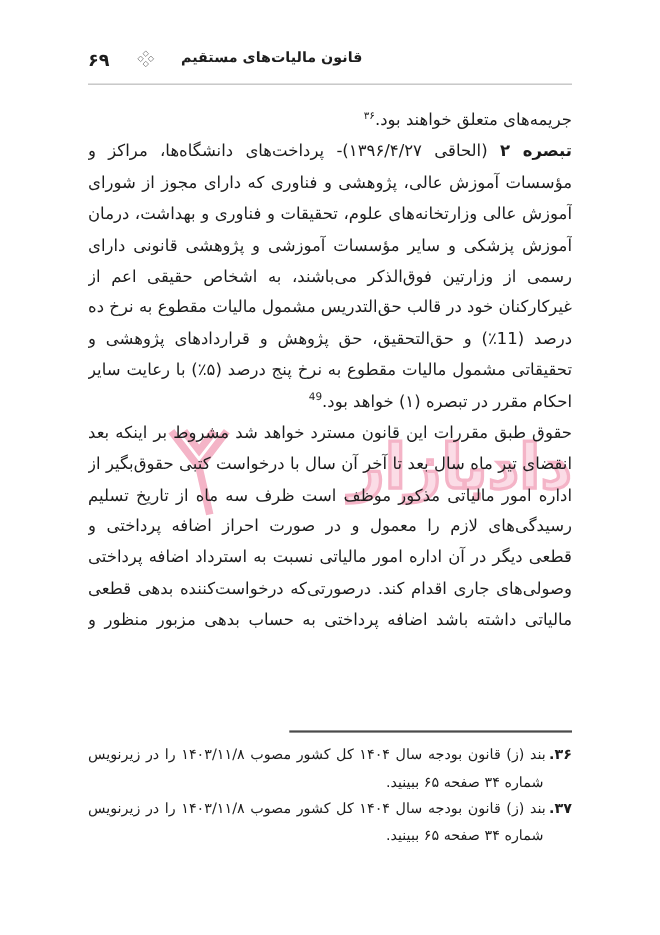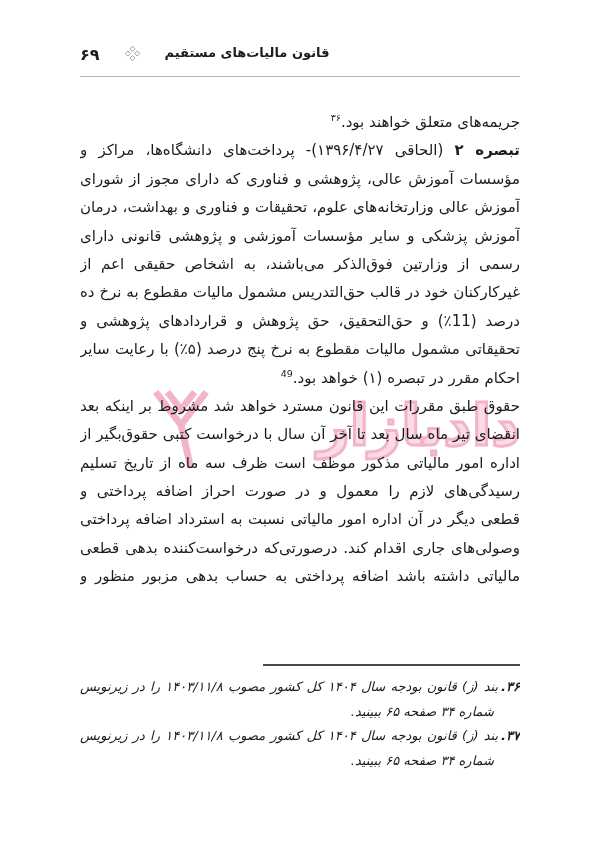--- a/index.html
+++ b/index.html
@@ -19,21 +19,21 @@
     direction:ltr;
     display:flex;align-items:flex-start;gap:24px;
     margin-top:45px;height:22px;
     position:relative;z-index:2;
   }
   .pagenum{font-size:16px;font-weight:bold;color:#1d1d1d;}
   .ornament{flex:0 0 auto;}
   .booktitle{font-size:13px;font-weight:bold;color:#1d1d1d;}
   .hdr-rule{border:0;border-top:1px solid #b3b3b3;margin:9px 0 0 0;position:relative;z-index:2;}
   
-  .bodytext{position:relative;z-index:1;margin-top:31px;}
+  .bodytext{position:relative;z-index:1;margin-top:18px;}
   .ln{
     margin:0;padding:0;
     font-size:15px;line-height:28.4px;height:28.4px;
     overflow:hidden;
     color:#1c1c1c;
   }
   .j{text-align:justify;text-align-last:justify;}
   .e{text-align:right;text-align-last:right;}
   .lbl{font-weight:bold;}
   sup.fref{font-size:9.5px;vertical-align:super;line-height:0;}
@@ -47,21 +47,21 @@
   }
   .wm-text{
     font-size:56px;font-weight:bold;line-height:1;
     color:#fbdce6;
     -webkit-text-stroke:3px #f4b4c7;
     letter-spacing:2px;
     white-space:nowrap;
   }
   .wm-logo{flex:0 0 auto;}
   
-  .footnotes{position:absolute;z-index:1;left:80px;right:80px;top:664px;font-style:italic;}
+  .footnotes{position:absolute;z-index:1;left:80px;right:80px;top:664px;}
   .fn-rule{border:0;border-top:2px solid #4a4a4a;width:257px;margin:0 0 9px 0;}
   .fn-ln{
     margin:0;padding:0;
     font-size:13px;line-height:24.6px;height:24.6px;
     overflow:hidden;color:#1c1c1c;
   }
   .fn-cont{margin-right:26px;}
   .fn-marker{font-weight:bold;margin-inline-end:3px;}
 </style>
 </head>

